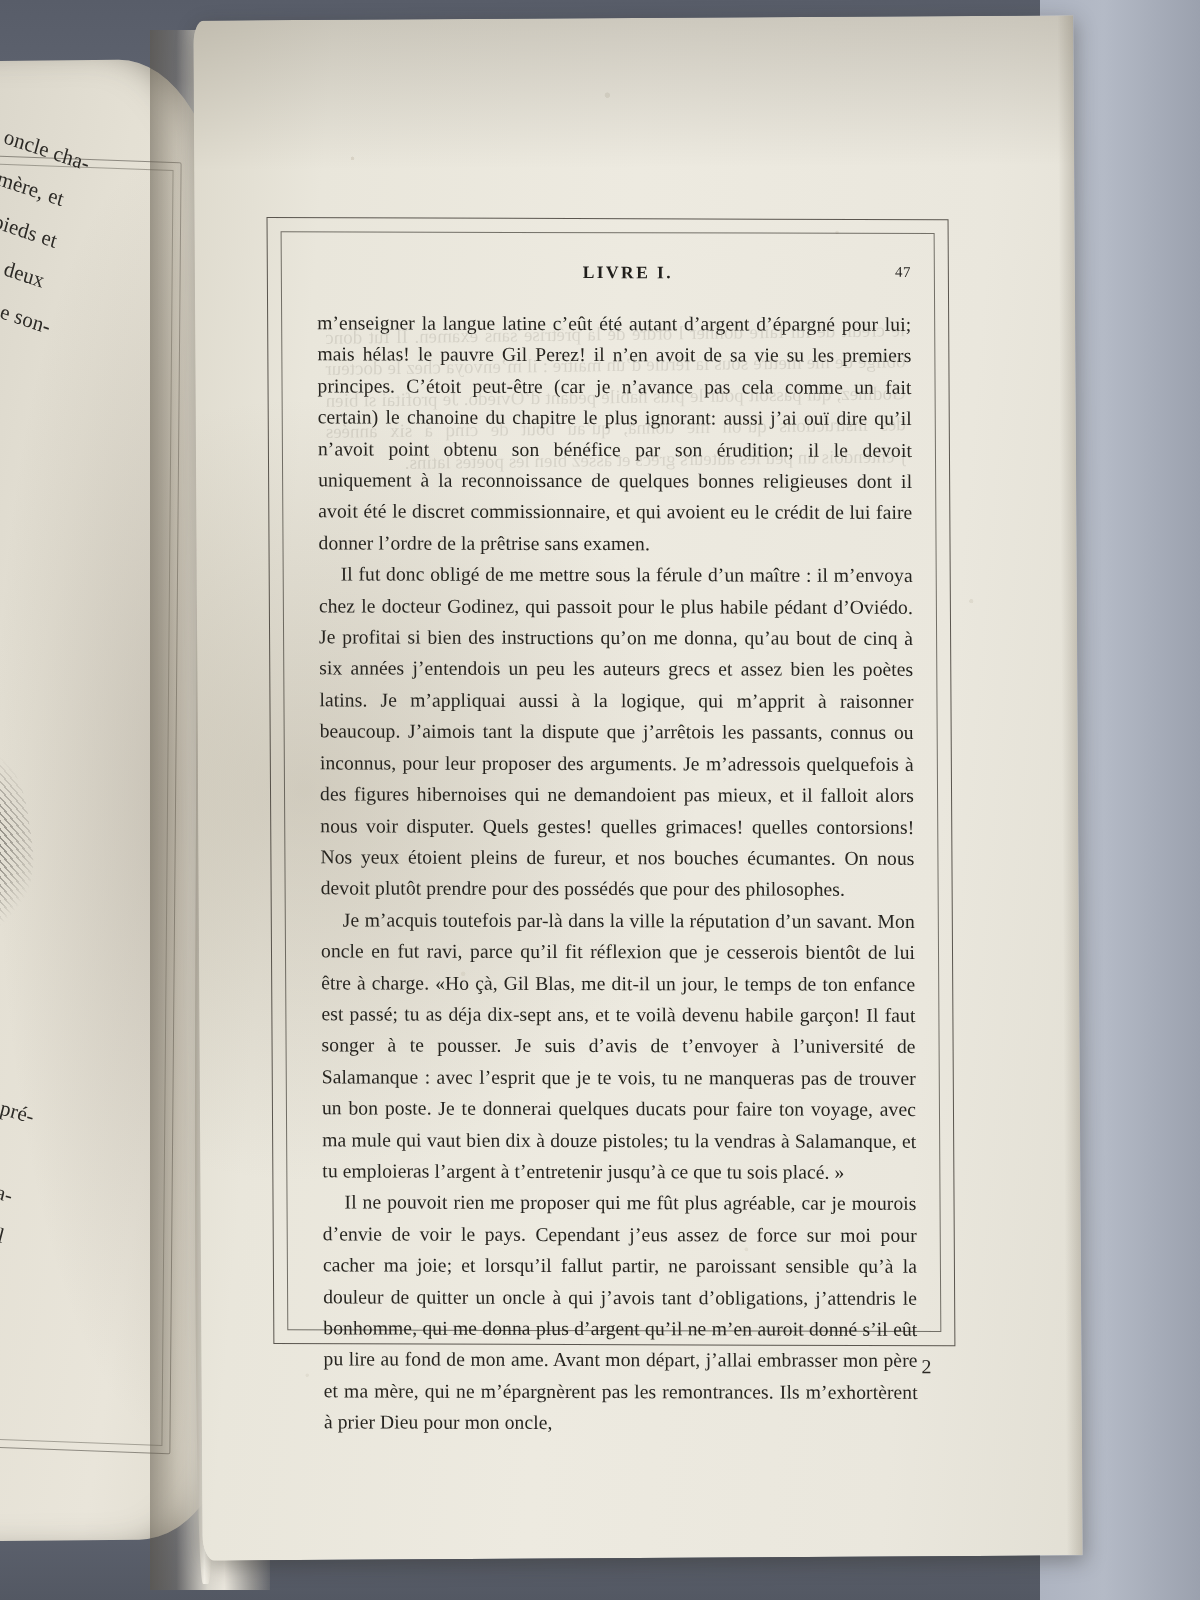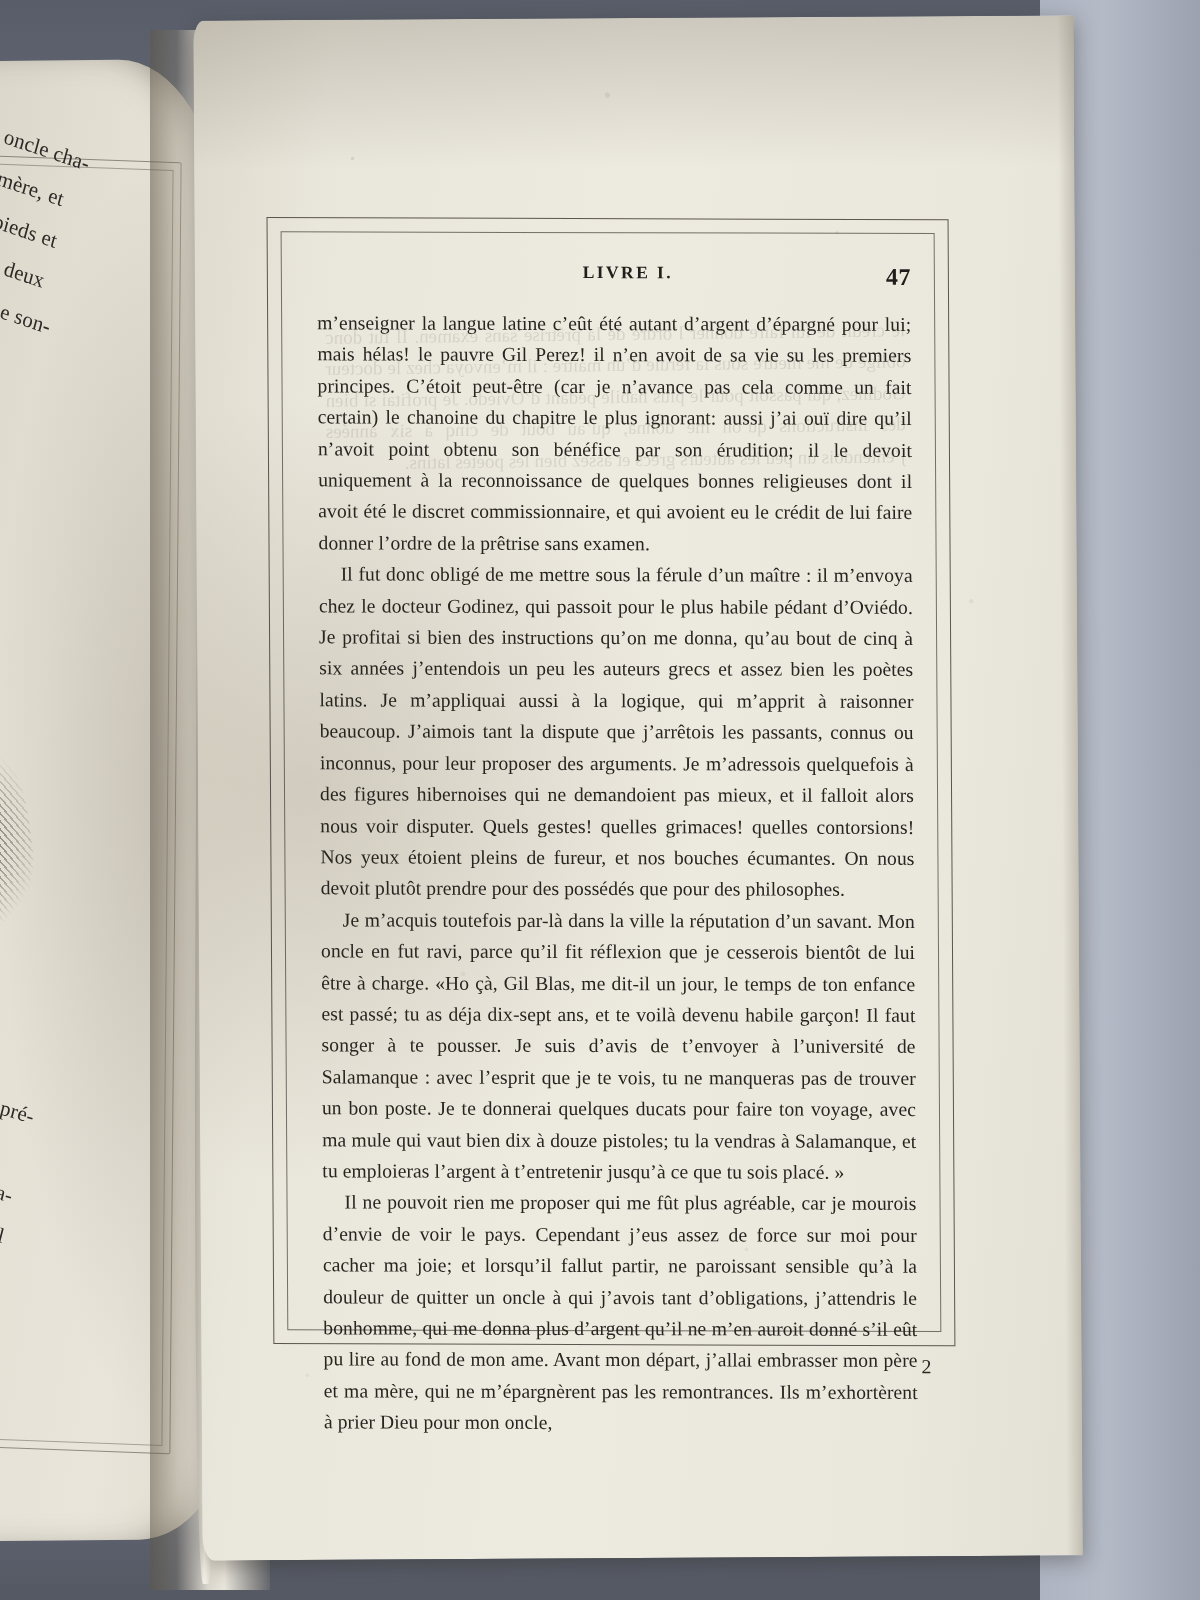--- a/index.html
+++ b/index.html
@@ -193,24 +193,23 @@
     position:absolute; left: 0; right: 0;
     text-align: center;
     font-size: 17.5px;
     letter-spacing: 2.4px;
     color: #201e1b;
     font-weight: 700;
     padding-left: 28px;
   }
   .runhead .folio {
     position:absolute; right: 0; top: 1px;
-    font-size: 24px;
+    font-size: 15px;
     color: #201e1b;
     letter-spacing: .5px;
-    font-weight: bold;
   }
   .body p {
     margin: 0;
     font-size: 19.6px;
     line-height: 31.4px;
     color: #272520;
     text-align: justify;
     text-justify: inter-word;
     letter-spacing: .08px;
     text-indent: 0;

